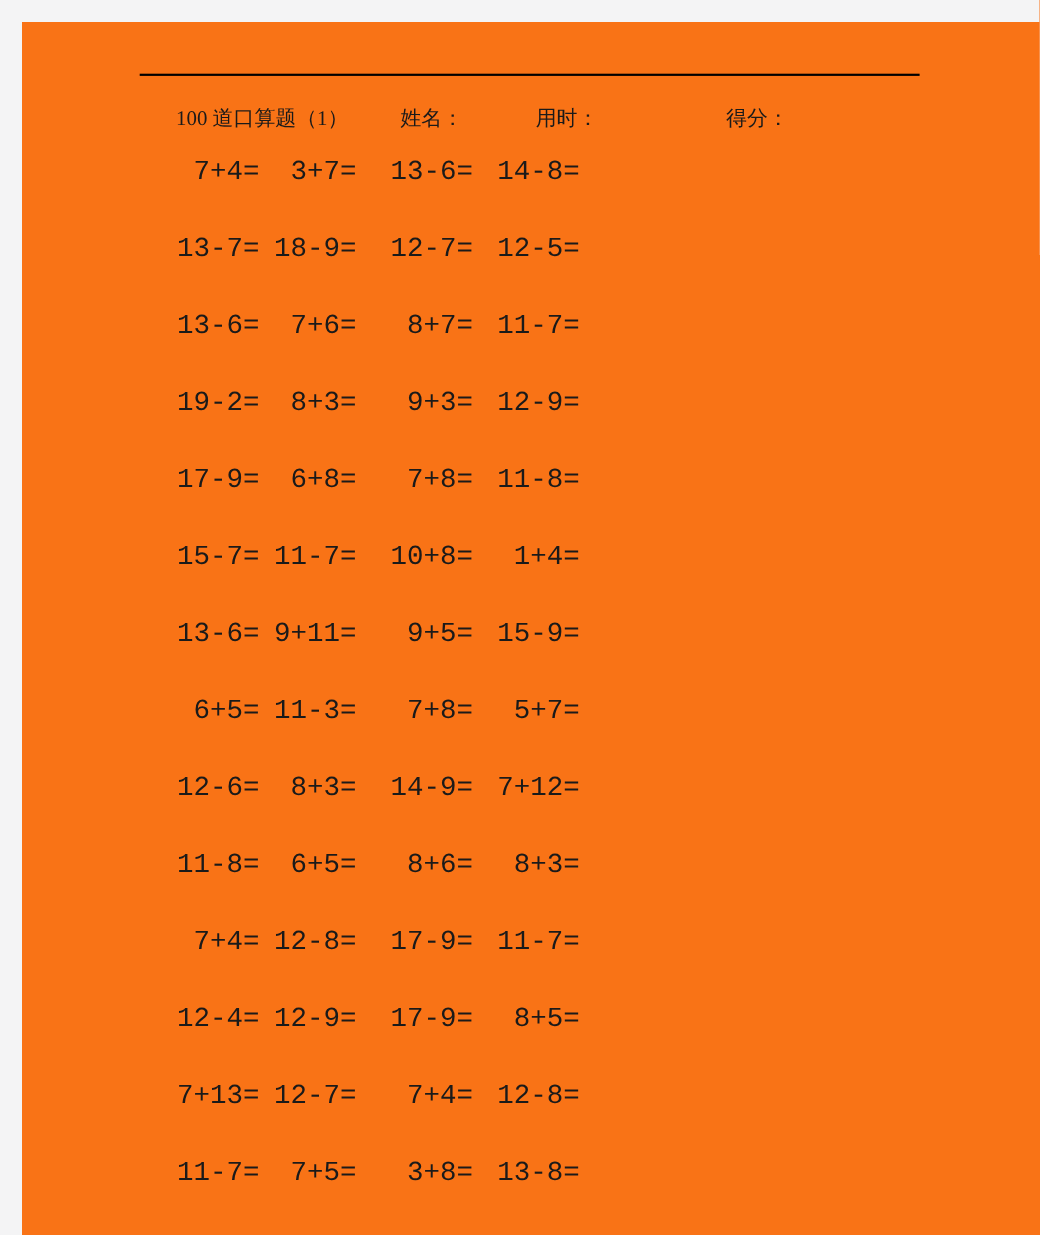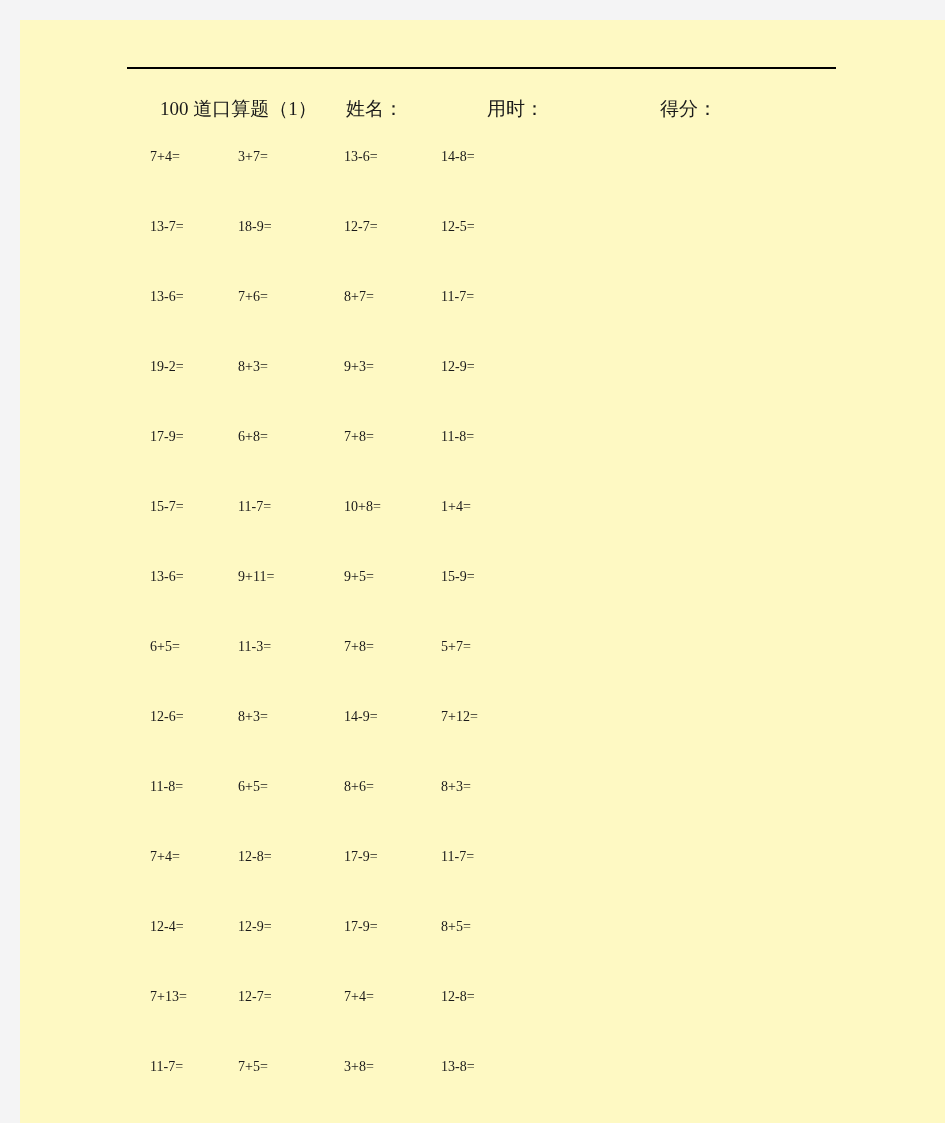--- a/index.html
+++ b/index.html
@@ -13,21 +13,21 @@
     font-family: "Liberation Serif", "DejaVu Serif", serif;
     overflow: hidden;
   }
 
   #page {
     position: absolute;
     left: 20px;
     top: 20px;
     width: 925px;
     height: 1103px;
-    background: #fef9c3;
+    background: #f97316;
     overflow: hidden;
   }
 
   
   #header-rule {
     position: absolute;
     left: 107px;      
     top: 47px;        
     width: 709px;     
     height: 0;
@@ -45,46 +45,46 @@
   .hdr-item {
     position: absolute;
     top: 0;
     font-size: 19px;
     line-height: 30px;
     color: #1a1a1a;
     white-space: nowrap;
     font-family: "Liberation Serif", "DejaVu Serif", serif;
   }
   #hdr-title   { left: 140px; }
-  #hdr-name    { left: 326px; }
+  #hdr-name    { left: 344px; }
   #hdr-time    { left: 467px; }
   #hdr-score   { left: 592px; margin-left: 48px; }
 
   
   #problem-grid {
     position: absolute;
     left: 130px;   
     top: 122px;    
     width: 460px;
   }
   .prob-row {
     position: relative;
     height: 70px;
   }
   .prob-cell {
     position: absolute;
     top: 0;
     width: 86px;
     height: 30px;
     line-height: 30px;
-    font-size: 14px;
+    font-size: 25px;
     color: #1a1a1a;
-    text-align: left;
+    text-align: right;
     white-space: nowrap;
-    font-family: Liberation Serif, serif;
+    font-family: Liberation Mono, monospace;
   }
   .prob-cell.c0 { left: 0px; }
   .prob-cell.c1 { left: 88px; }
   .prob-cell.c2 { left: 194px; }
   .prob-cell.c3 { left: 291px; }
 </style>
 </head>
 <body>
 
 <div id="page">

